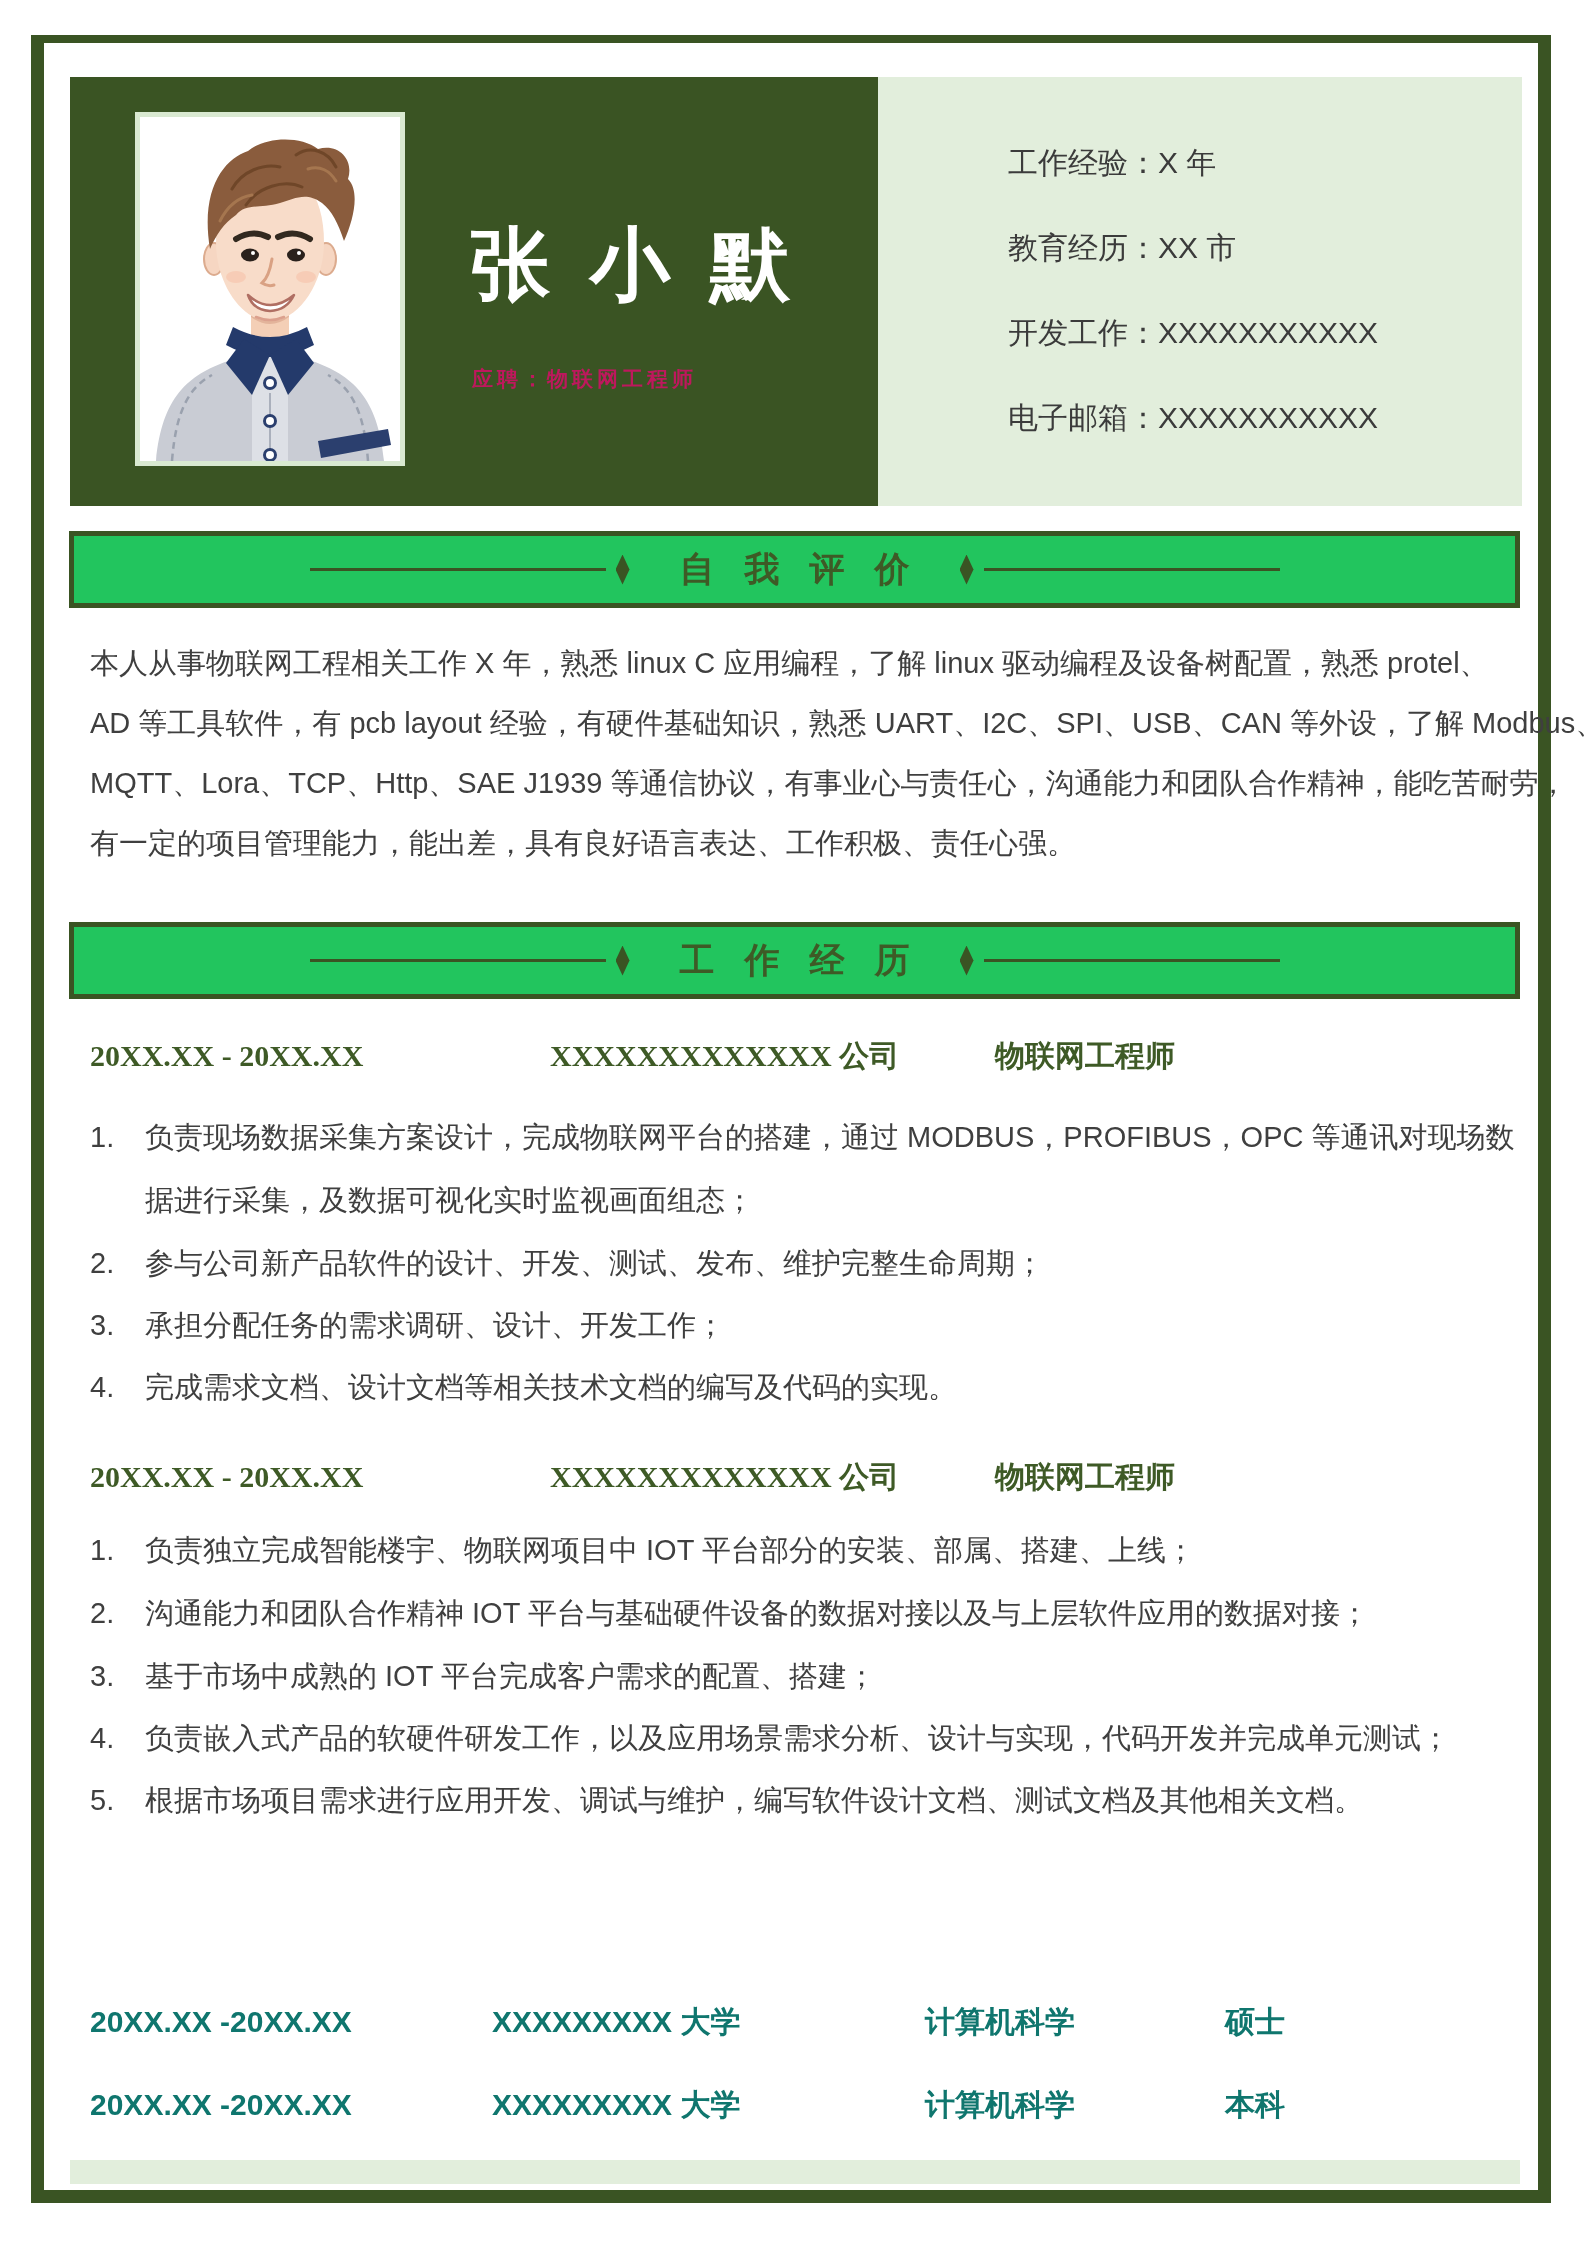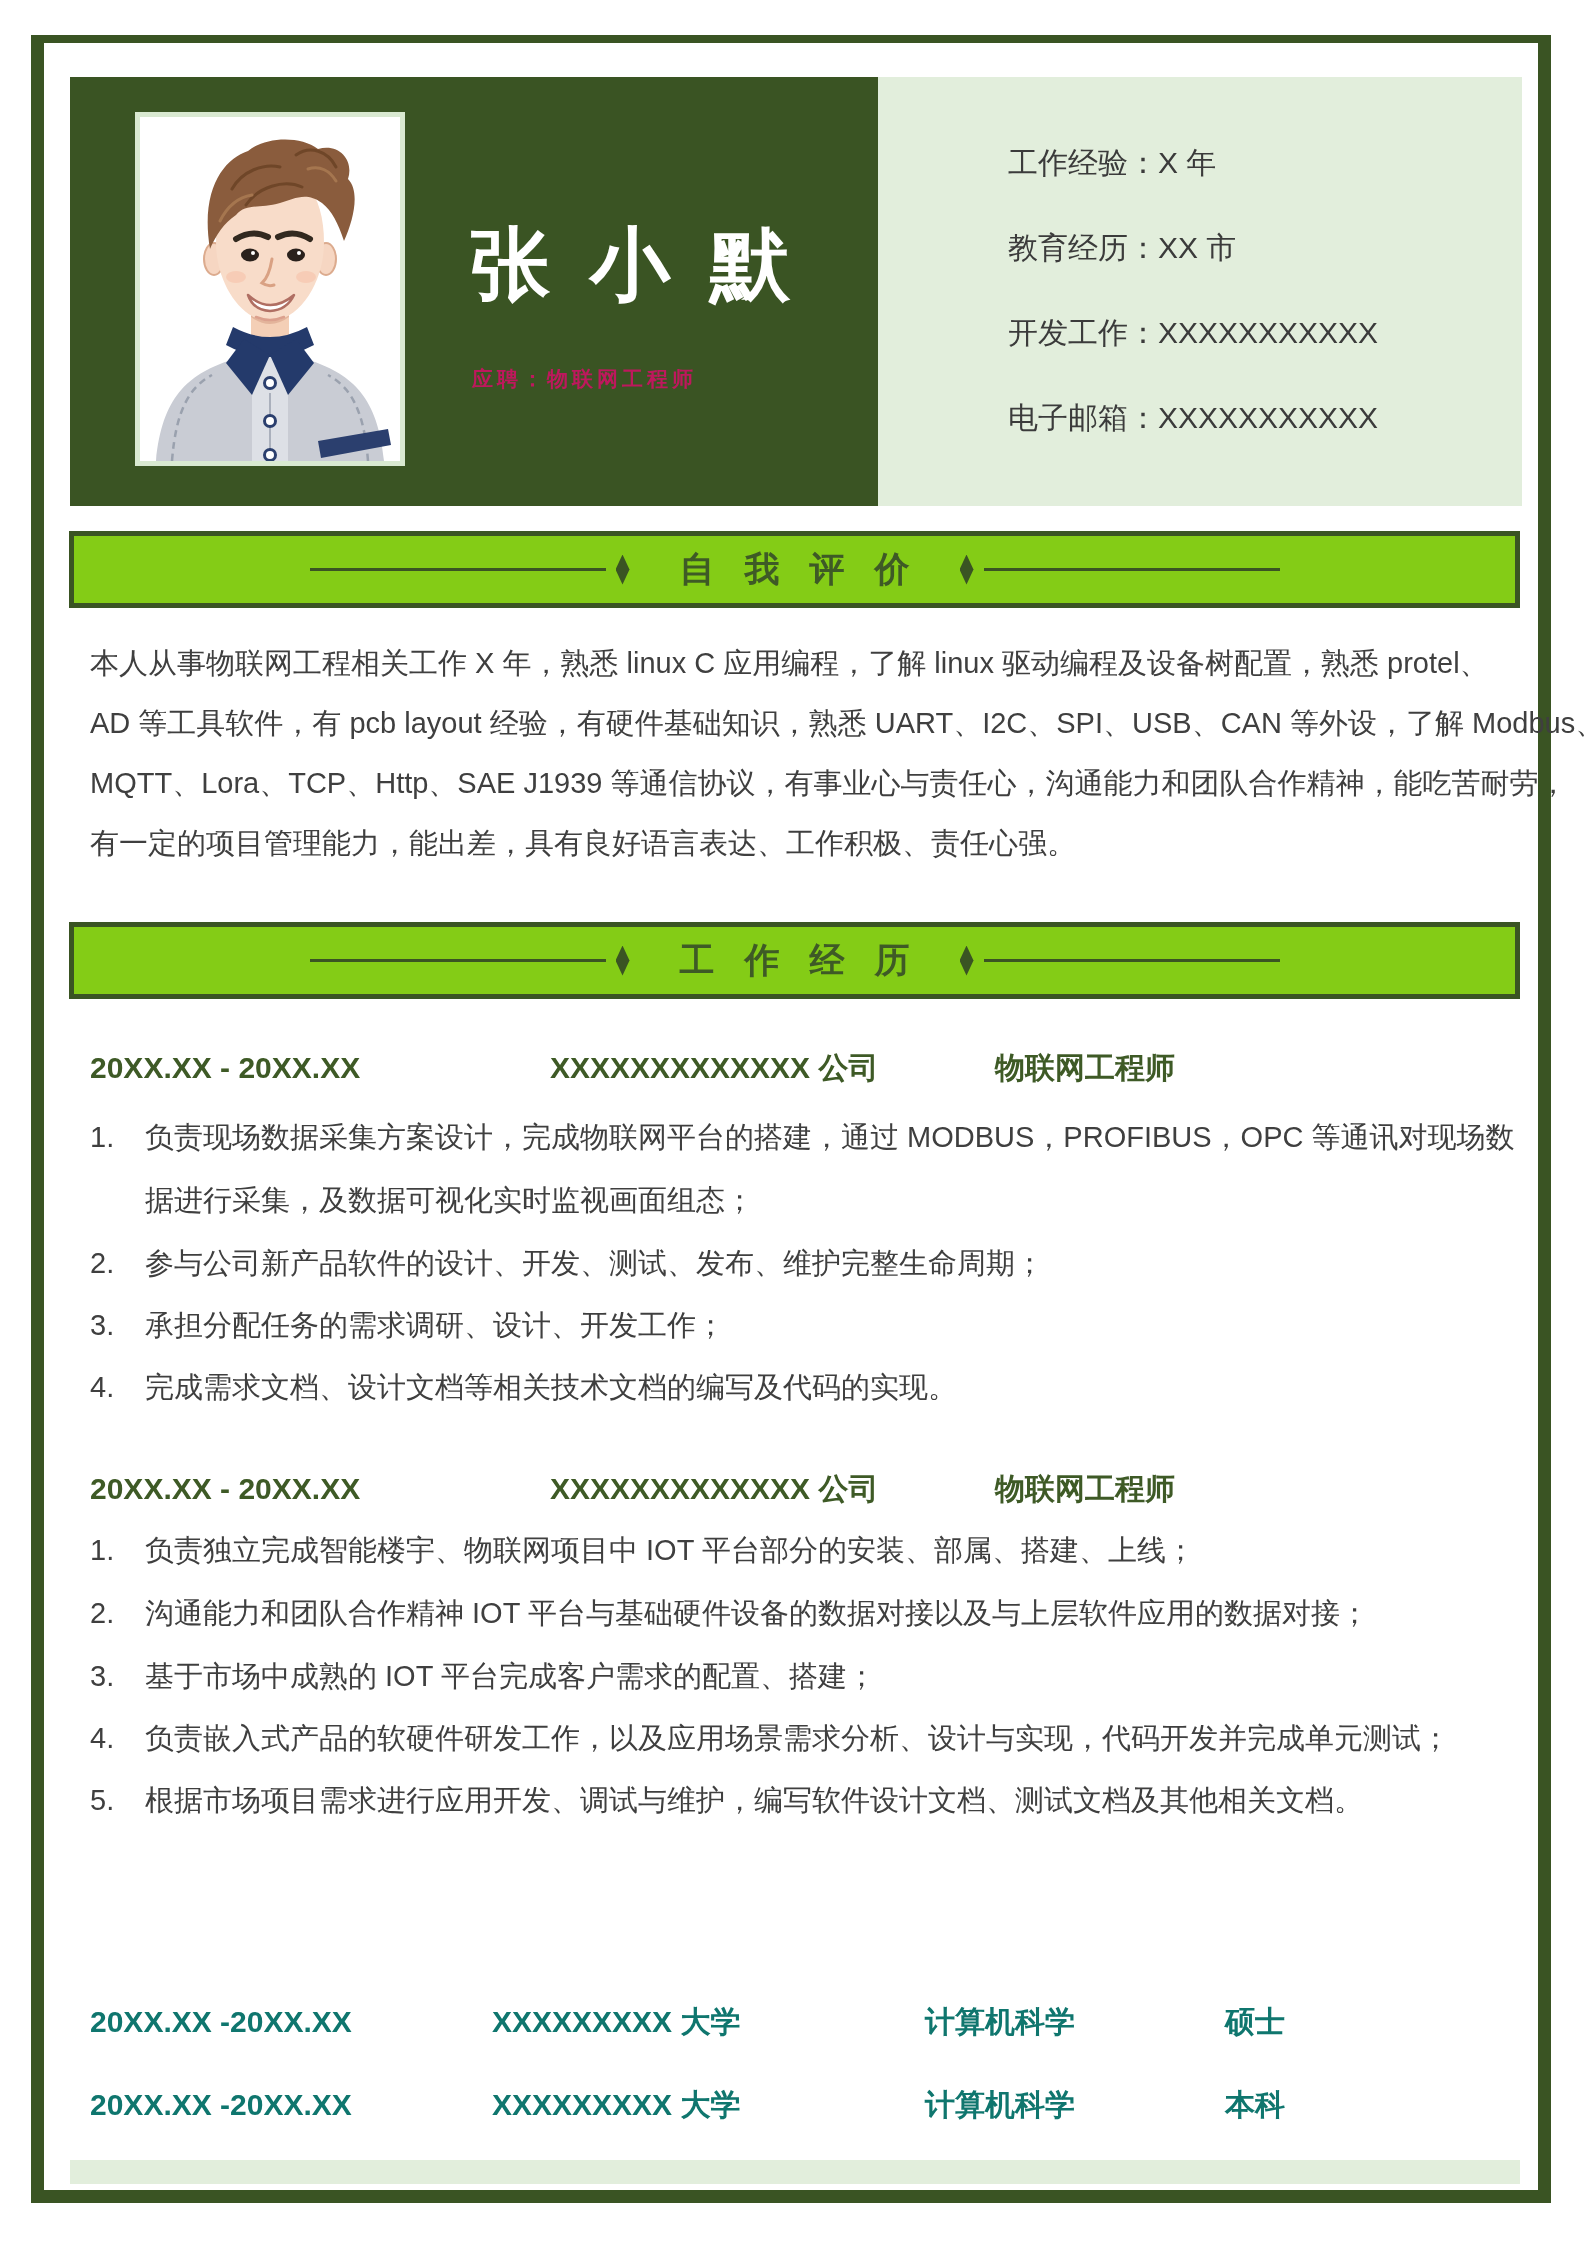--- a/index.html
+++ b/index.html
@@ -19,37 +19,37 @@
          box-sizing:border-box;border:5px solid #d9e9d1;overflow:hidden;}
   .photo svg{display:block;margin:8px auto 0 auto;}
   .name{position:absolute;left:400px;top:135px;font-size:80px;font-weight:bold;color:#ffffff;
         letter-spacing:40px;white-space:nowrap;}
   .apply{position:absolute;left:402px;top:288px;font-size:21px;font-weight:bold;color:#be185d;
          letter-spacing:4px;white-space:nowrap;}
   .contact-row{position:absolute;left:938px;height:36px;line-height:36px;font-size:30px;
                color:#3b3b3b;white-space:nowrap;}
 
   
-  .sec-box{position:absolute;left:69px;width:1451px;height:77px;background:#84cc16;
+  .sec-box{position:absolute;left:69px;width:1451px;height:77px;background:#22c55e;
            box-sizing:border-box;border:5px solid #3a5423;
            display:flex;align-items:center;justify-content:center;}
   .sec-line{width:296px;height:3px;background:#3a5423;}
   .sec-diamond{width:14px;height:30px;background:#3a5423;
                clip-path:polygon(50% 0,100% 50%,50% 100%,0% 50%);margin:0 10px;}
   .sec-title{font-size:35px;font-weight:bold;color:#3e5a26;letter-spacing:30px;
              margin:0 10px 0 40px;white-space:nowrap;}
 
   
   .para{position:absolute;left:90px;top:633px;font-size:29px;color:#3f3f3f;}
   .para-line{height:60px;line-height:60px;white-space:nowrap;}
 
   
   .job-head{position:absolute;left:0;top:0;width:1587px;height:40px;line-height:40px;
             font-size:30px;font-weight:bold;color:#3e5a26;}
-  .job-head span{position:absolute;top:12px;white-space:nowrap;}
+  .job-head span{position:absolute;top:0;white-space:nowrap;font-family:Liberation Serif, serif;}
   .jh-period{left:90px;}
   .jh-company{left:550px;}
   .jh-position{left:995px;}
   .bullet{position:absolute;left:90px;width:1440px;font-size:29px;color:#3f3f3f;line-height:63px;}
   .b-no{position:absolute;left:0;top:0;}
   .b-text{display:block;margin-left:55px;}
 
   
   .edu-row{position:absolute;left:0;width:1416px;height:40px;line-height:40px;
            font-size:30px;font-weight:bold;color:#0f766e;}

